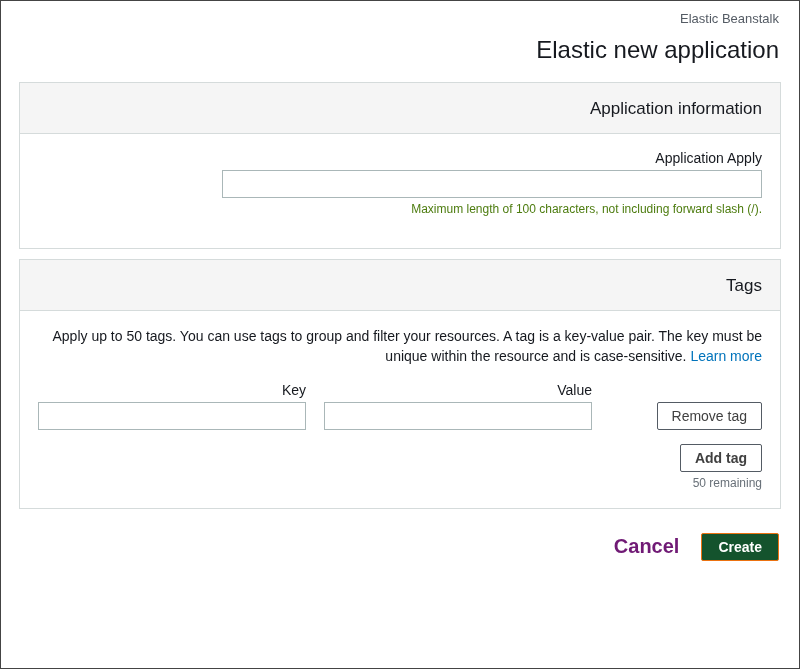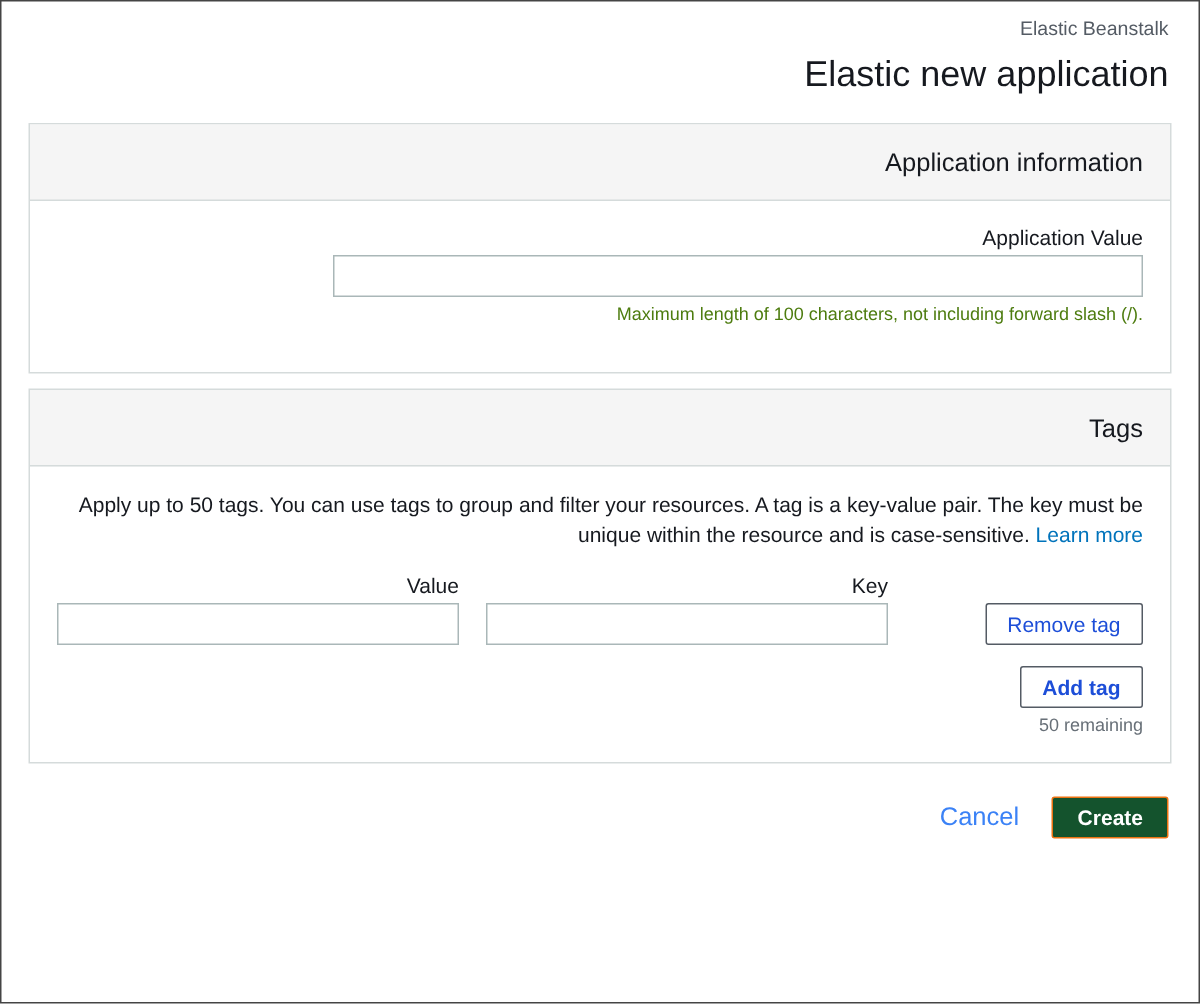--- a/index.html
+++ b/index.html
@@ -109,21 +109,21 @@
       flex-direction: column;
     }
     .tag-col label {
       margin-bottom: 4px;
       font-size: 14px;
     }
     .btn {
       display: inline-block;
       border: 1px solid #545b64;
       background: #fff;
-      color: #1d4ed8;
+      color: #404040;
       font-family: inherit;
       font-size: 14px;
       padding: 5px 16px;
       cursor: pointer;
       border-radius: 2px;
       font-weight: 700;
     }
     .btn-primary {
       background: #14532d;
       border-color: #ec7211;
@@ -145,66 +145,66 @@
       margin-top: 4px;
     }
     .footer {
       display: flex;
       justify-content: flex-end;
       align-items: center;
       gap: 10px;
       padding: 10px 20px 14px 20px;
     }
     .cancel-link {
-      color: #3b82f6;
-      font-weight: 400;
-      font-size: 17px;
+      color: #701a75;
+      font-weight: 700;
+      font-size: 20px;
       cursor: pointer;
       padding: 6px 8px;
       margin-right: 4px;
     }
   </style>
 </head>
 <body>
 
 <div class="page">
 
   <div class="breadcrumb">Elastic Beanstalk</div>
 
   <h1 class="page-title">Elastic new application</h1>
 
   <div class="panel">
     <div class="panel-header">Application information</div>
     <div class="panel-body">
 
       <div class="field-group">
-        <label class="field-label">Application Value</label>
+        <label class="field-label">Application Apply</label>
         <input type="text" class="text-input" value="" style="">
         <div class="helper-text">Maximum length of 100 characters, not including forward slash (/).</div>
       </div>
 
 
     </div>
   </div>
 
   <div class="panel">
     <div class="panel-header">Tags</div>
     <div class="panel-body">
 
       <div class="tags-desc">
         <span>Apply up to 50 tags. You can use tags to group and filter your resources. A tag is a key-value pair. The key must be unique within the resource and is case-sensitive. </span><a class="link">Learn more</a>
       </div>
 
       <div class="tags-row">
         <div class="tag-col">
-          <label>Value</label>
+          <label>Key</label>
           <input type="text" class="small-input" value="" style="">
         </div>
         <div class="tag-col">
-          <label>Key</label>
+          <label>Value</label>
           <input type="text" class="small-input" value="" style="">
         </div>
         <div style="margin-left:auto">
           <button class="btn btn-remove">Remove tag</button>
         </div>
       </div>
 
       <button class="btn btn-add">Add tag</button>
       <div class="remaining">50 remaining</div>
 

